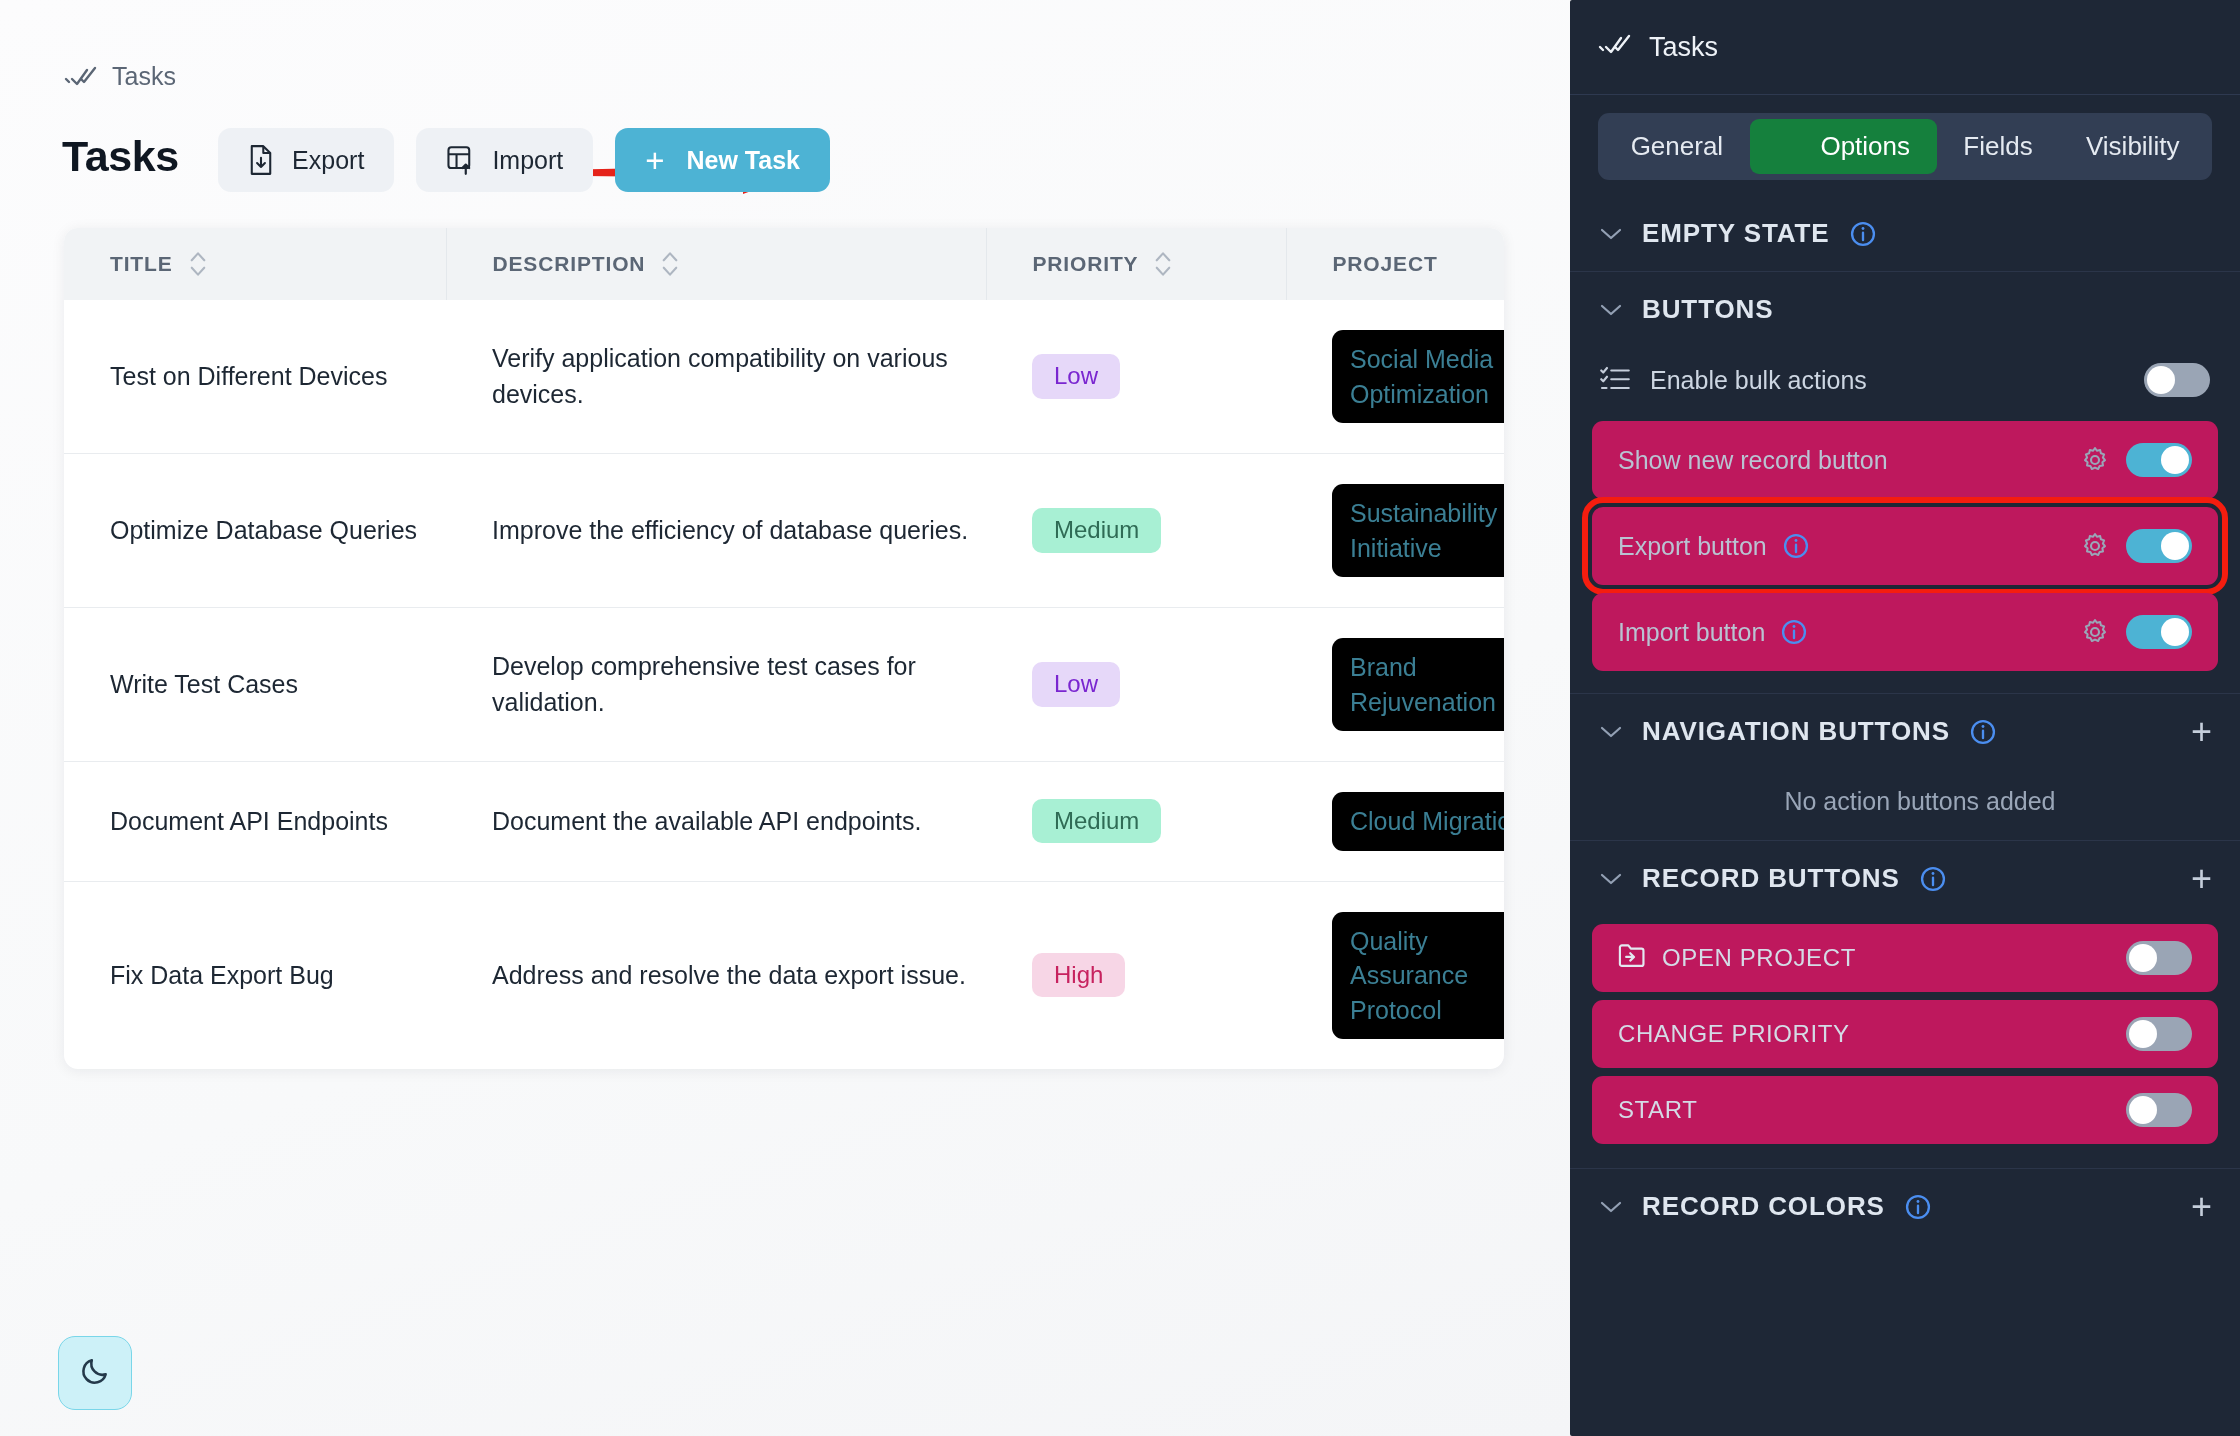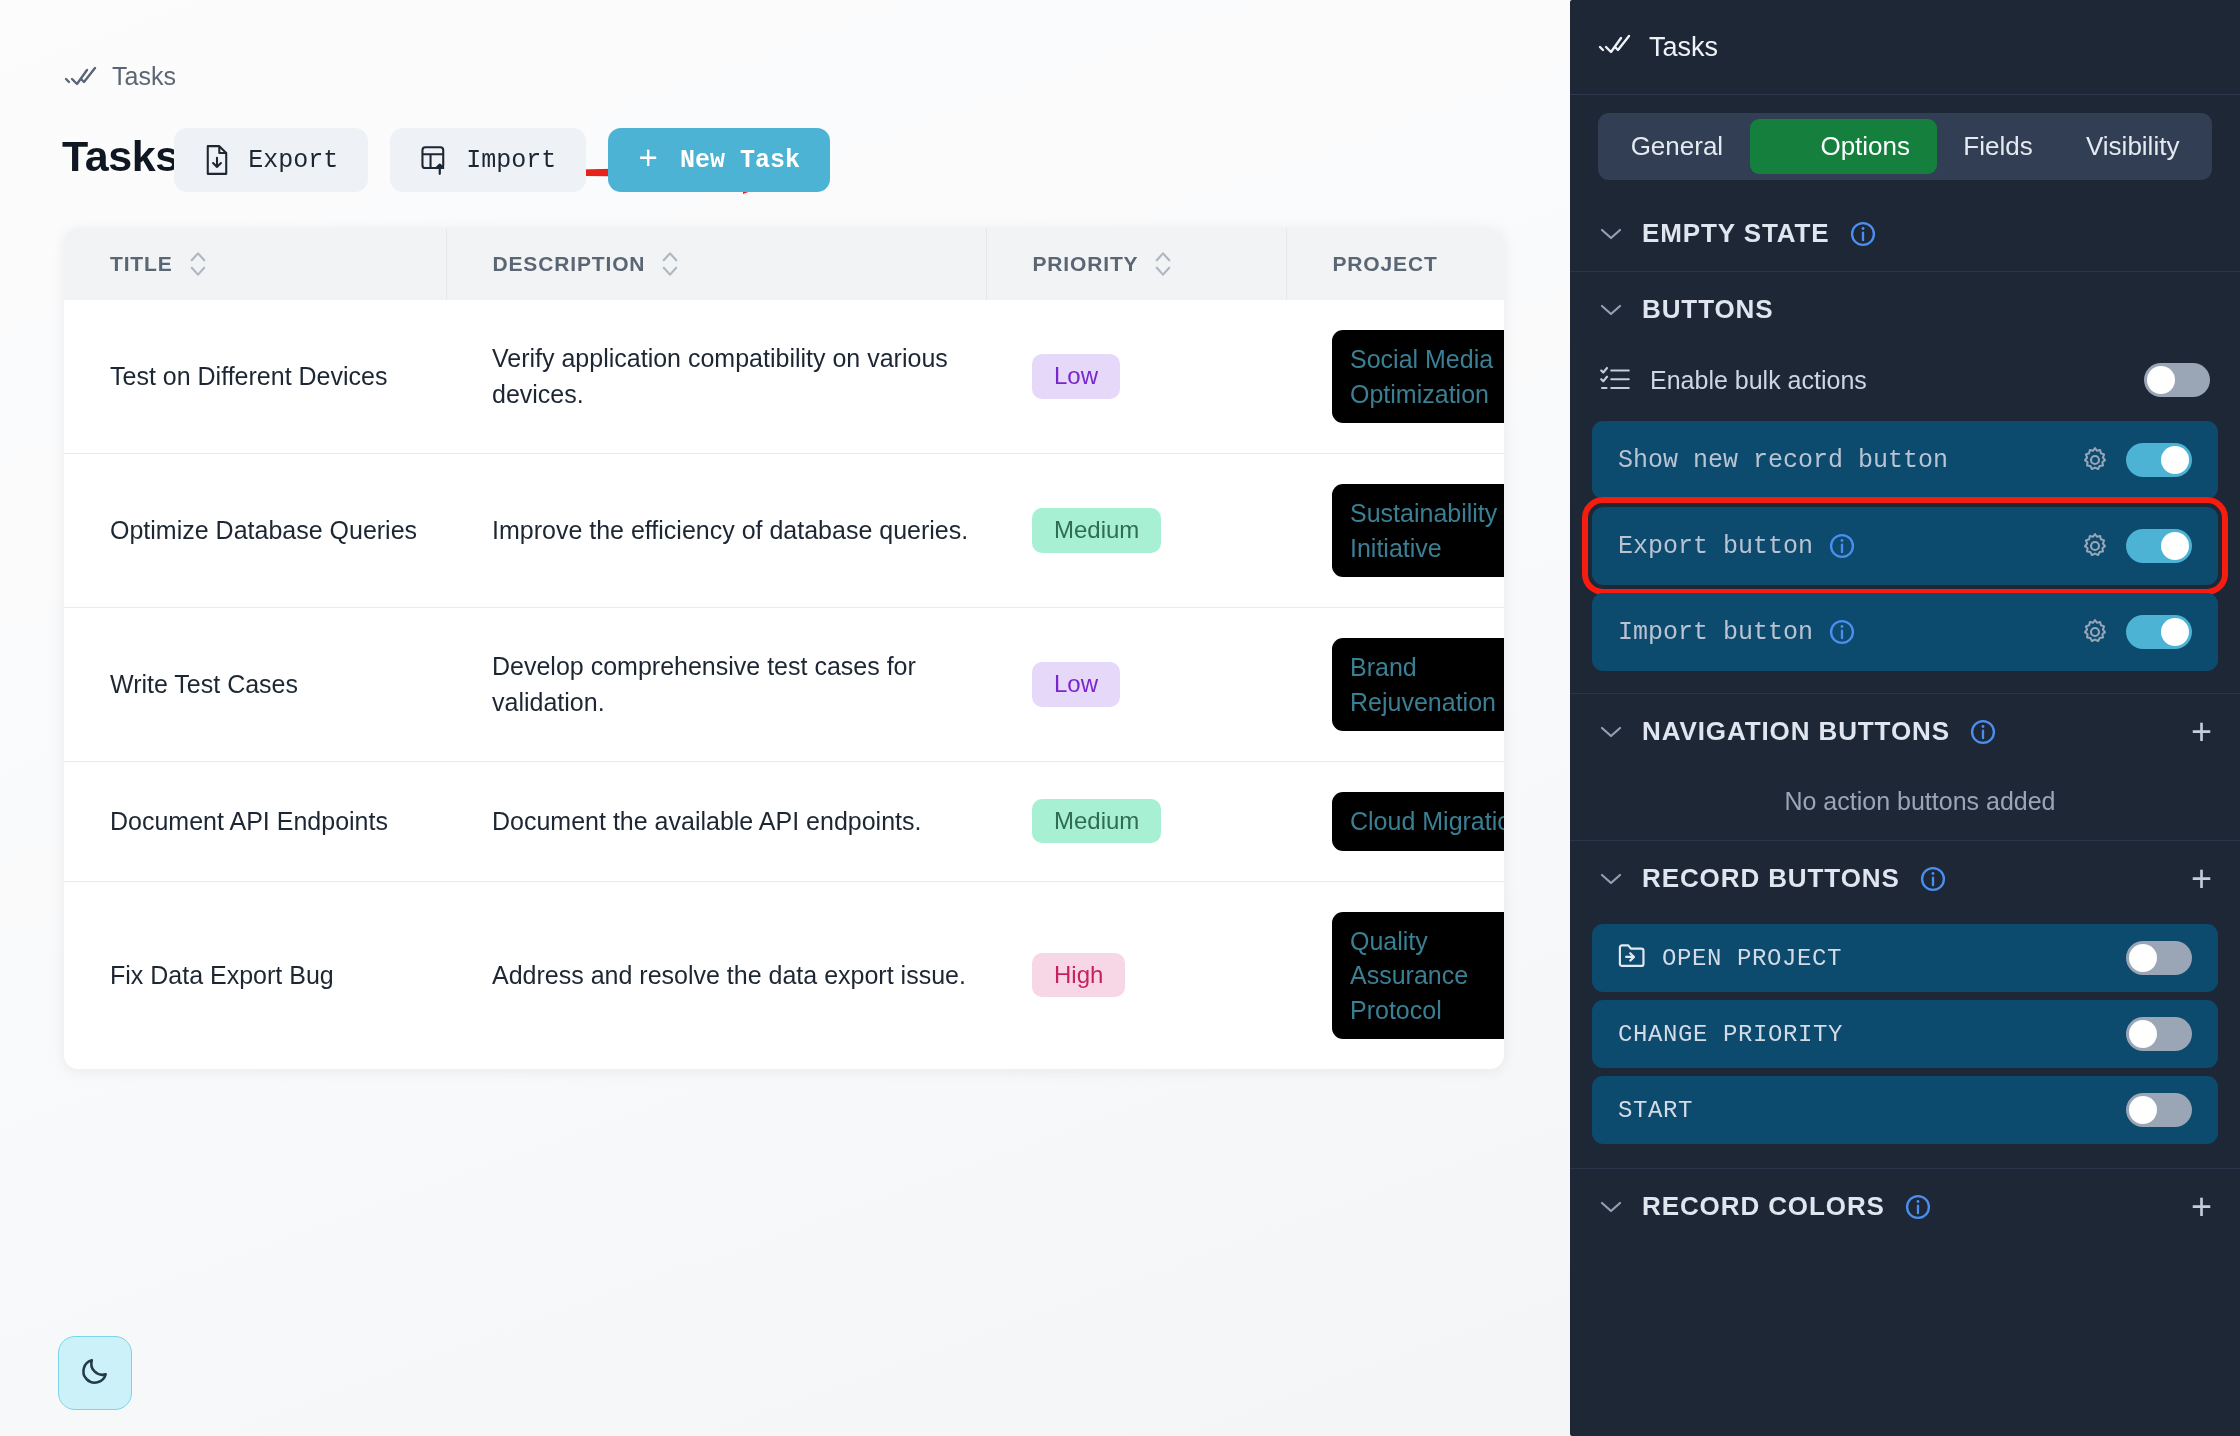--- a/index.html
+++ b/index.html
@@ -42,21 +42,21 @@
   
   .toolbar {
     position: absolute; right: 740px; top: 128px;
     display: flex; align-items: center; gap: 22px;
   }
   .tb-btn {
     display: flex; align-items: center; gap: 18px;
     height: 64px; padding: 0 30px;
     border-radius: 13px; border: none;
     background: #eef1f5; color: #1d2733;
-    font-size: 25px; font-family: Liberation Mono, monospace; cursor: pointer;
+    font-size: 25px; font-family: Liberation Sans, sans-serif; cursor: pointer;
     white-space: nowrap;
   }
   .tb-btn .tb-ico { display: flex; align-items: center; }
   .tb-btn.primary {
     background: #4db3d4; color: #ffffff; font-weight: 600;
     padding: 0 30px;
   }
   .tb-btn.primary .plus {
     font-size: 33px; font-weight: 400; line-height: 1; margin-right: 4px;
   }
@@ -181,26 +181,25 @@
   .info-ico { display: inline-flex; align-items: center; }
 
   .row-plain {
     display: flex; align-items: center; gap: 20px;
     padding: 16px 30px 16px 30px;
   }
   .row-plain .rp-label { font-size: 25px; color: #cdd6e2; flex: 1; }
 
   .opt-card {
     margin: 8px 22px;
-    background: #0c4a6e;
+    background: #be185d;
     border-radius: 11px;
     display: flex; align-items: center; gap: 16px;
     padding: 22px 26px;
     position: relative;
-    font-family: Liberation Mono, monospace;
   }
   .opt-card .oc-label { font-size: 25px; color: #b9c3d2; flex: 1; display:flex; align-items:center; gap: 16px;}
   .opt-card.highlight {
     outline: 6px solid #f51d0f;
     outline-offset: 4px;
     border-radius: 11px;
   }
   .opt-card.rec { padding: 17px 26px; }
   .opt-card.rec .oc-label { font-size: 24px; color: #d4dbe6; letter-spacing: 0.6px; font-weight: 400; }
 

